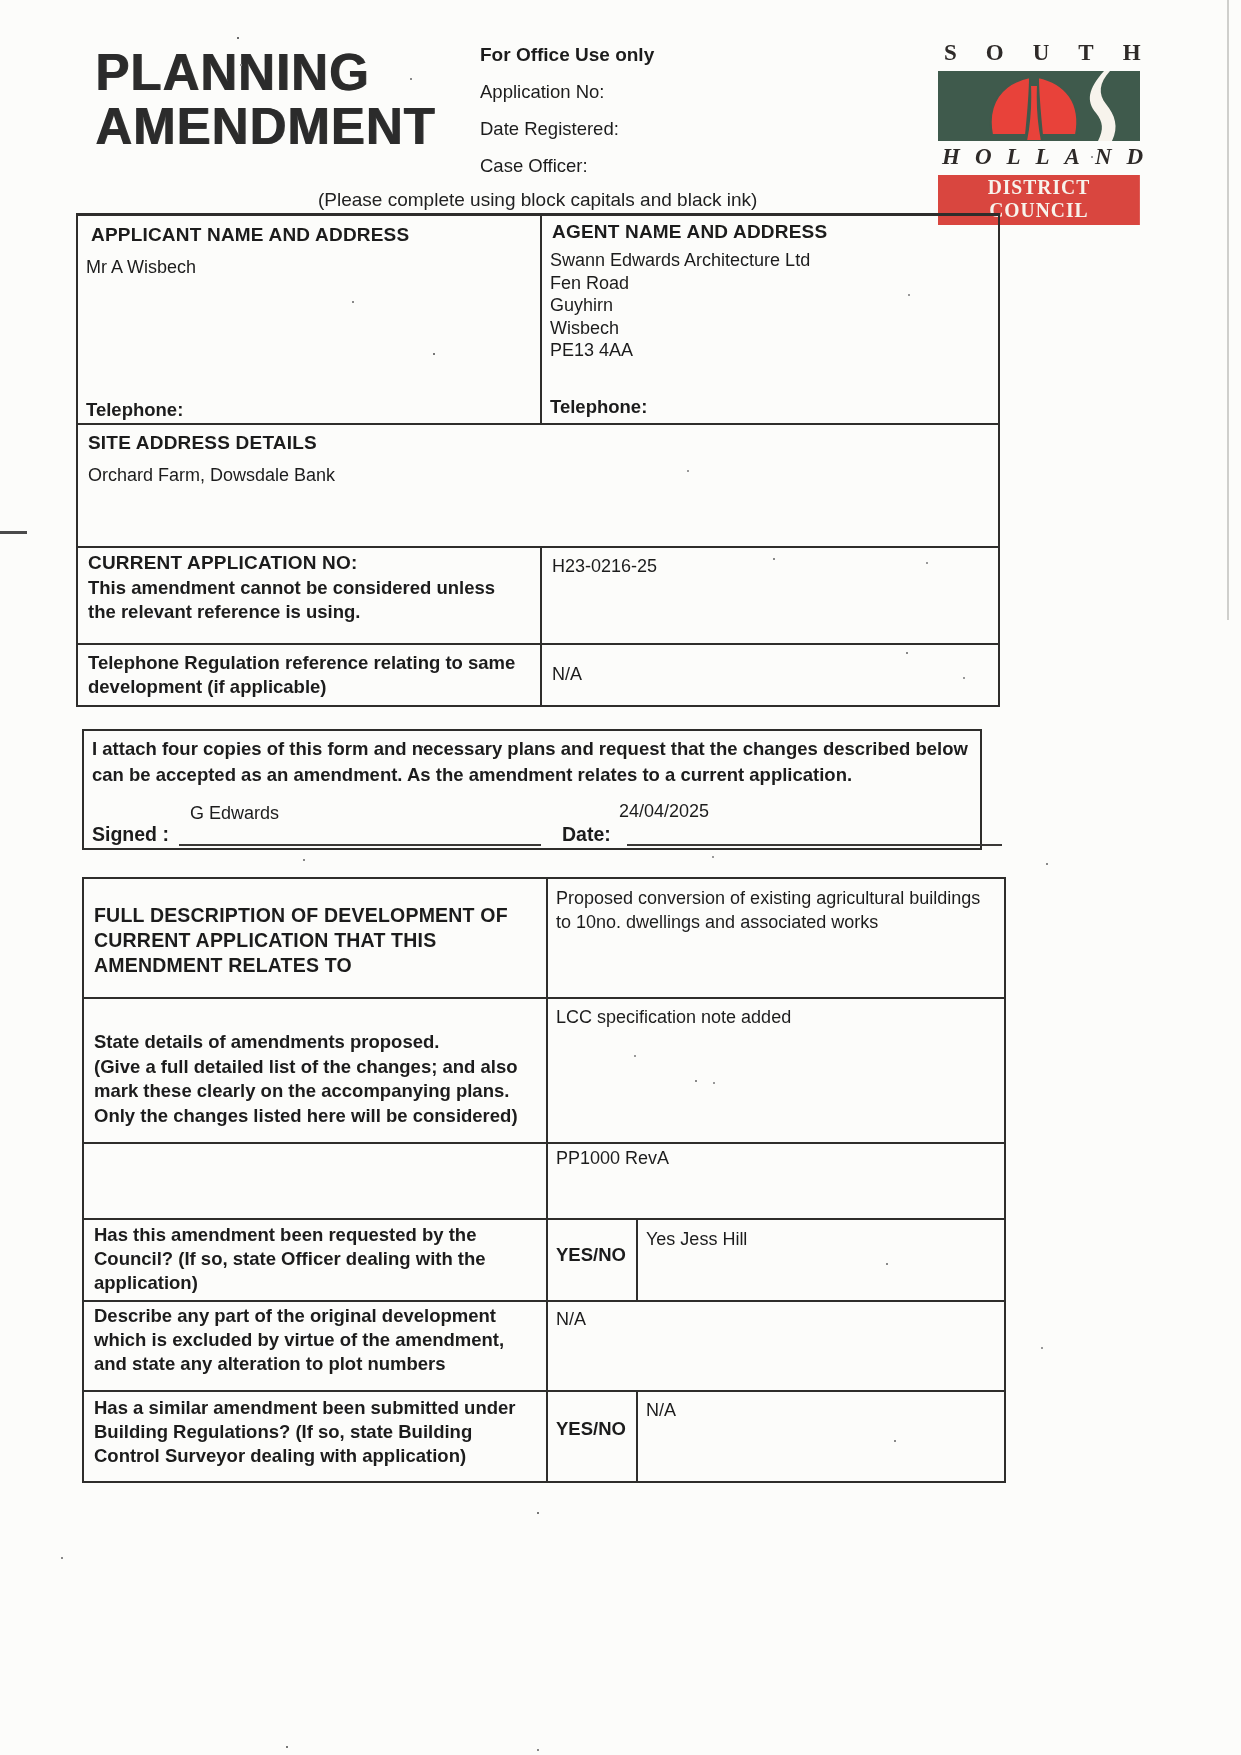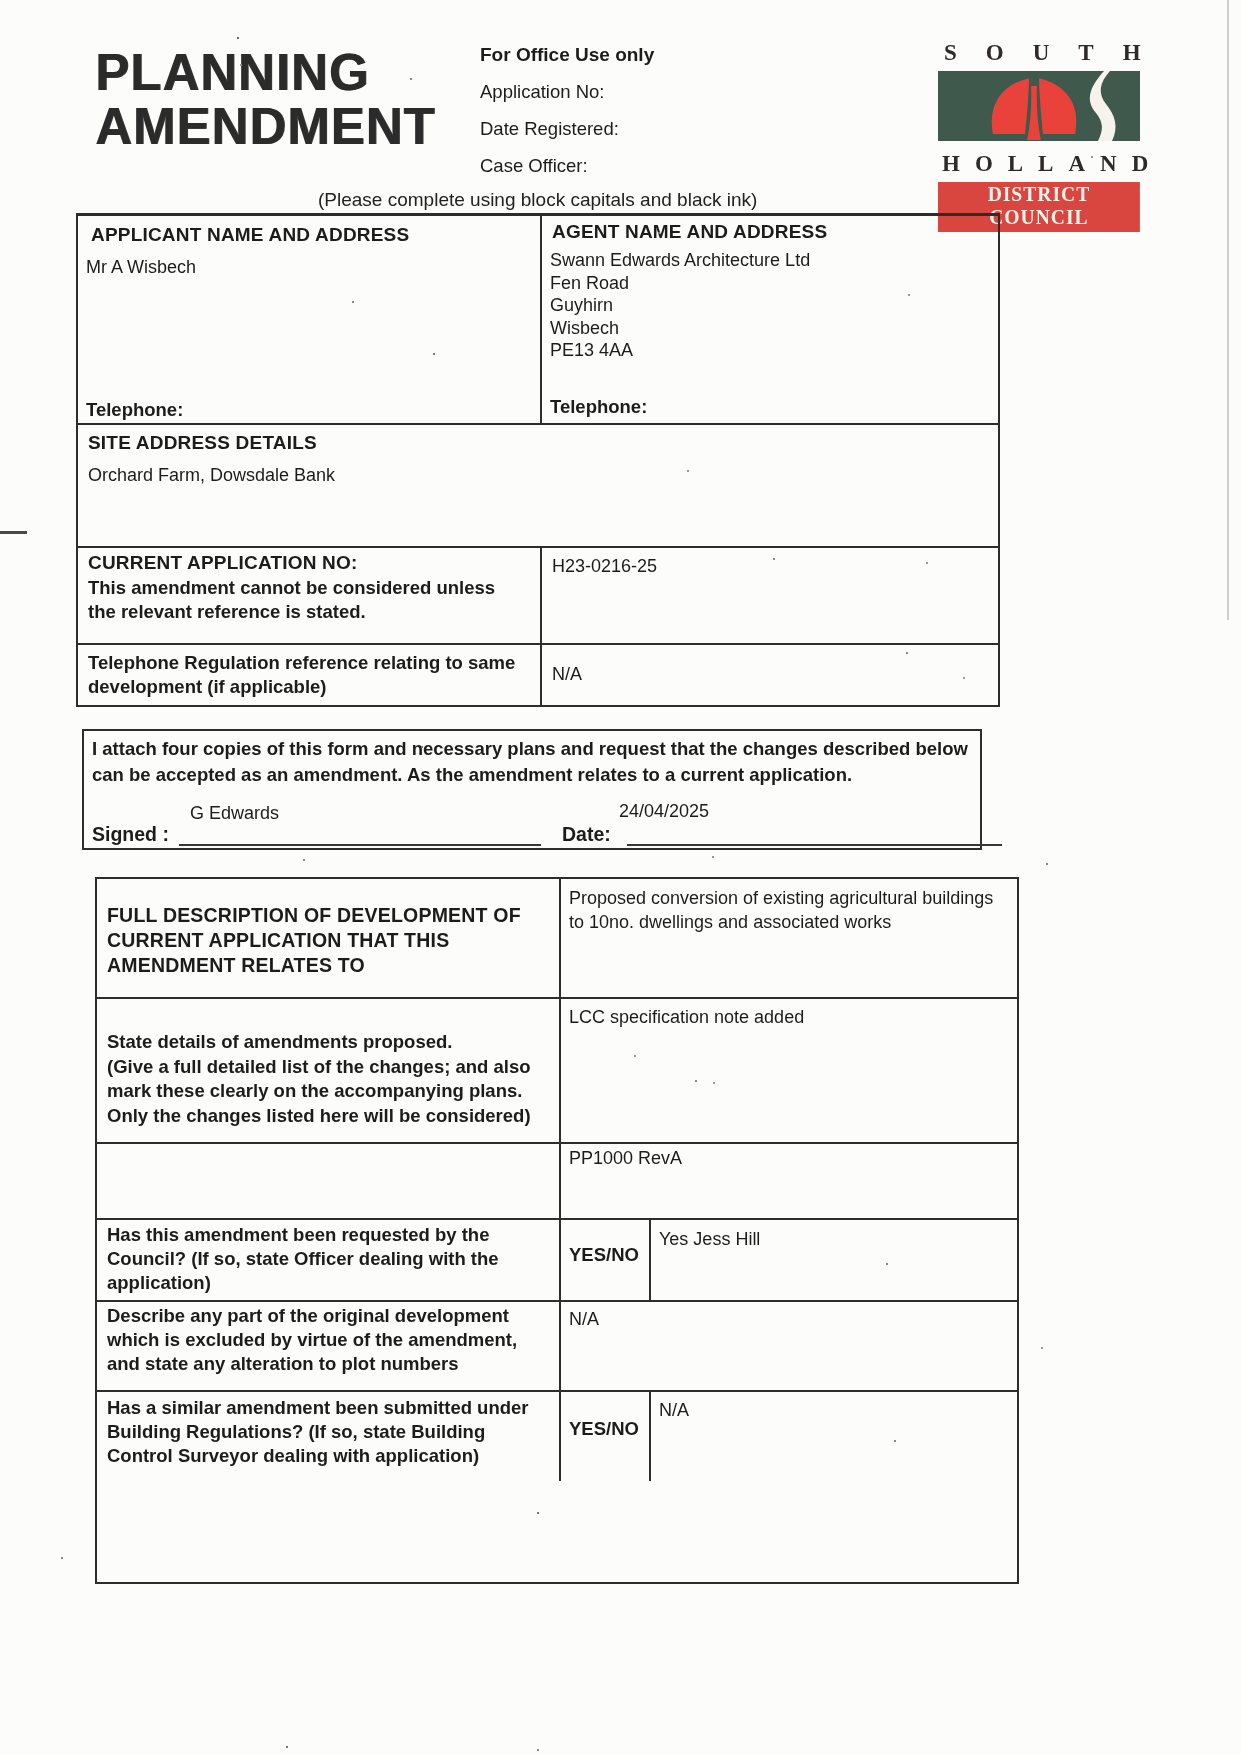--- a/index.html
+++ b/index.html
@@ -21,37 +21,37 @@
   .office-use .ou-title { font-weight:700; font-size:19px; margin-bottom:15px; }
   .office-use .ou-line { margin-bottom:15px; }
 
   
   .logo { left:938px; top:40px; width:224px; }
   .logo-word {
     font-family:"Liberation Serif", serif; font-weight:700; color:#2e2a28;
     font-size:23px; line-height:26px; white-space:nowrap;
   }
   .logo-word.south  { letter-spacing:29px; margin-left:6px; }
-  .logo-word.holland{ letter-spacing:15px; margin-left:4px; margin-top:10px; }
+  .logo-word.holland{ letter-spacing:15px; margin-left:4px; margin-top:3px;font-style:italic; }
   .logo-green { margin-top:5px; width:202px; height:70px; background:#3f5a4c; }
   .logo-banner {
     margin-top:5px; width:206px; background:#d9463f; color:#f7f3ec;
     font-family:"Liberation Serif", serif; font-weight:700; font-size:20px;
     letter-spacing:1px; text-align:center; padding:1px 0 3px;
     transform:scaleX(0.98); transform-origin:left;
   }
 
   
   .instruction { left:318px; top:189px; font-size:19px; color:#222; }
 
   
   .tbox { border:2px solid #2e2d2b; box-sizing:border-box; background:transparent; }
   .t1 { left:76px; top:213px; width:924px; height:494px; border-top-width:3px; }
   .decl { left:82px; top:729px; width:900px; height:121px; }
-  .t2 { left:82px; top:877px; width:924px; height:707px;margin-left:13px; }
+  .t2 { left:82px; top:877px; width:924px; height:606px; }
   .hline { position:absolute; left:0; width:100%; height:2px; background:#2e2d2b; }
   .vline { position:absolute; width:2px; background:#2e2d2b; }
   .cell-label { position:absolute; font-size:18.5px; line-height:24px;font-weight:bold; }
   .cell-value { position:absolute; font-size:18px; line-height:24px; }
   .cell-header { position:absolute; font-size:19px; font-weight:700; letter-spacing:0.2px; }
   .uline { position:absolute; height:2px; background:#3a3836; }
 
   
   .speckles {
     left:0; top:0; width:2px; height:2px; background:transparent; pointer-events:none;
@@ -121,21 +121,21 @@
 Guyhirn
 Wisbech
 PE13 4AA</div>
     <div class="cell-label" style="left:472px; top:179px">Telephone:</div>
 
     <div class="cell-header" style="left:10px; top:216px">SITE ADDRESS DETAILS</div>
     <div class="cell-value" style="left:10px; top:247px">Orchard Farm, Dowsdale Bank</div>
 
     <div class="cell-header" style="left:10px; top:336px">CURRENT APPLICATION NO:</div>
     <div class="cell-label preline" style="left:10px; top:360px">This amendment cannot be considered unless
-the relevant reference is stated.</div>
+the relevant reference is using.</div>
     <div class="cell-value" style="left:474px; top:338px">H23-0216-25</div>
 
     <div class="cell-label preline" style="left:10px; top:435px">Telephone Regulation reference relating to same
 development (if applicable)</div>
     <div class="cell-value" style="left:474px; top:446px">N/A</div>
   </div>
 
   <div class="abs tbox decl">
     <div class="cell-label preline" style="left:8px; top:5px; line-height:25.5px">I attach four copies of this form and necessary plans and request that the changes described below
 can be accepted as an amendment.  As the amendment relates to a current application.</div>

